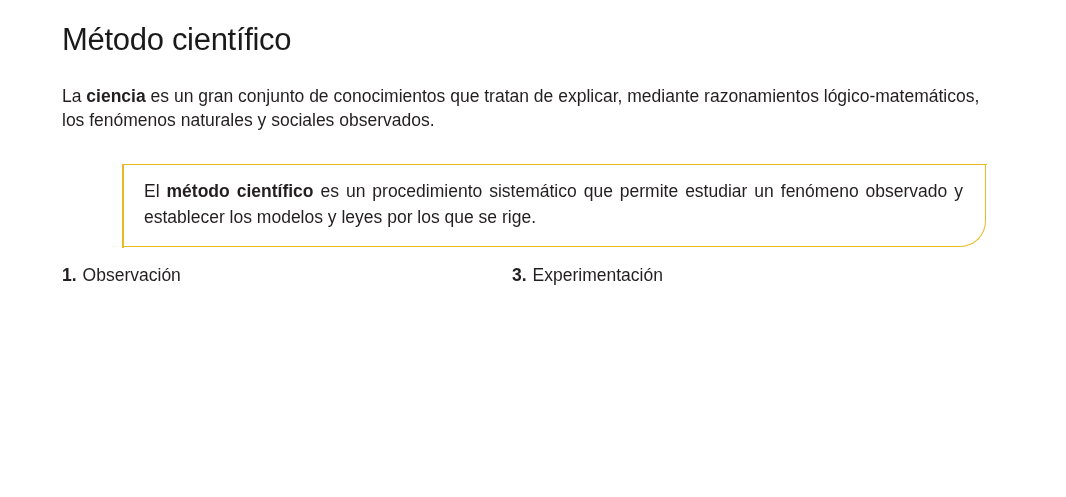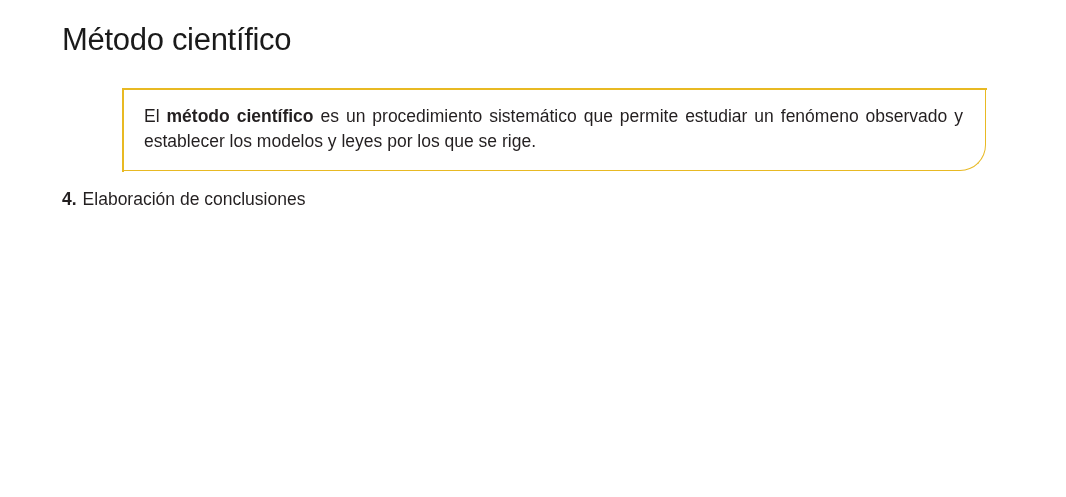--- a/index.html
+++ b/index.html
@@ -120,28 +120,30 @@
     margin-top: 36px;
   }
 </style>
 </head>
 <body>
 
 <div class="page">
 
   <h1 class="title">Método científico</h1>
 
+  <p class="para"><span>La </span><b>ciencia</b><span> es un gran conjunto de conocimientos que tratan de explicar, mediante razonamientos lógico-matemáticos, los fenómenos naturales y sociales observados.</span></p>
 
   <div class="callout-wrap">
     <div class="callout">
       <span class="callout-top-line"></span>
       <span class="callout-left-line"></span>
       <p class="callout-text"><span>El </span><b>método científico</b><span> es un procedimiento sistemático que permite estudiar un fenómeno observado y establecer los modelos y leyes por los que se rige.</span></p>
     </div>
   </div>
 
 
   <div class="list-grid">
-    <div class="list-item"><span class="list-num">4.</span><span>Elaboración de conclusiones</span></div>
+    <div class="list-item"><span class="list-num">1.</span><span>Observación</span></div>
+    <div class="list-item"><span class="list-num">3.</span><span>Experimentación</span></div>
   </div>
 
 
 </div>
 
 </body></html>

